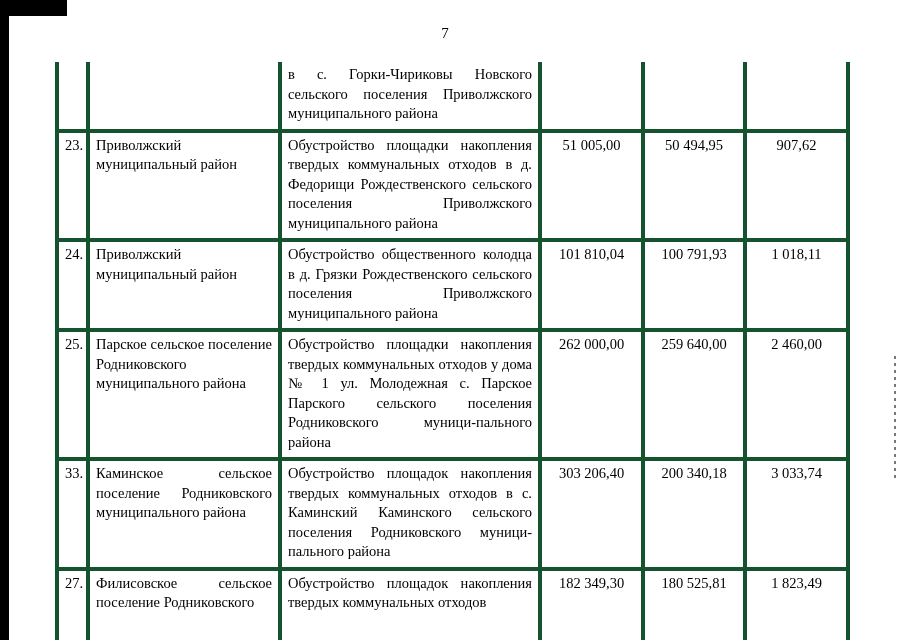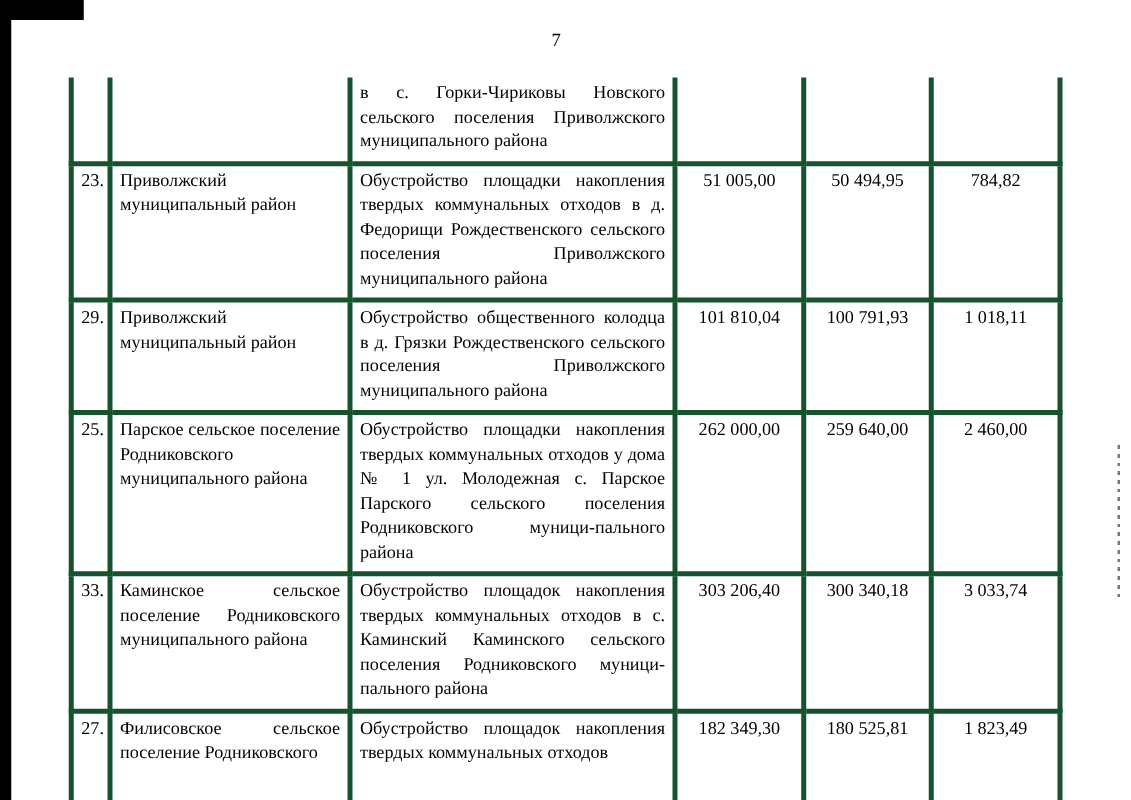--- a/index.html
+++ b/index.html
@@ -75,44 +75,44 @@
           <td class="amt"></td>
           <td class="amt"></td>
           <td class="amt"></td>
         </tr>
         <tr class="r1">
           <td class="num">23.</td>
           <td class="name">Приволжский муниципальный район</td>
           <td class="desc">Обустройство площадки накопления твердых коммунальных отходов в д. Федорищи Рождественского сельского поселения Приволжского муниципального района</td>
           <td class="amt">51 005,00</td>
           <td class="amt">50 494,95</td>
-          <td class="amt">784,82</td>
+          <td class="amt">907,62</td>
         </tr>
         <tr class="r2">
-          <td class="num">29.</td>
+          <td class="num">24.</td>
           <td class="name">Приволжский муниципальный район</td>
           <td class="desc">Обустройство общественного колодца в д. Грязки Рождественского сельского поселения Приволжского муниципального района</td>
           <td class="amt">101 810,04</td>
           <td class="amt">100 791,93</td>
           <td class="amt">1 018,11</td>
         </tr>
         <tr class="r3">
           <td class="num">25.</td>
           <td class="name">Парское сельское поселение Родниковского муниципального района</td>
           <td class="desc">Обустройство площадки накопления твердых коммунальных отходов у дома № 1 ул. Молодежная с. Парское Парского сельского поселения Родниковского муници-пального района</td>
           <td class="amt">262 000,00</td>
           <td class="amt">259 640,00</td>
           <td class="amt">2 460,00</td>
         </tr>
         <tr class="r4">
           <td class="num">33.</td>
           <td class="name">Каминское сельское поселение Родниковского муниципального района</td>
           <td class="desc">Обустройство площадок накопления твердых коммунальных отходов в с. Каминский Каминского сельского поселения Родниковского муници-пального района</td>
           <td class="amt">303 206,40</td>
-          <td class="amt">300 340,18</td>
+          <td class="amt">200 340,18</td>
           <td class="amt">3 033,74</td>
         </tr>
         <tr class="r5">
           <td class="num">27.</td>
           <td class="name">Филисовское сельское поселение Родниковского</td>
           <td class="desc">Обустройство площадок накопления твердых коммунальных отходов</td>
           <td class="amt">182 349,30</td>
           <td class="amt">180 525,81</td>
           <td class="amt">1 823,49</td>
         </tr>

